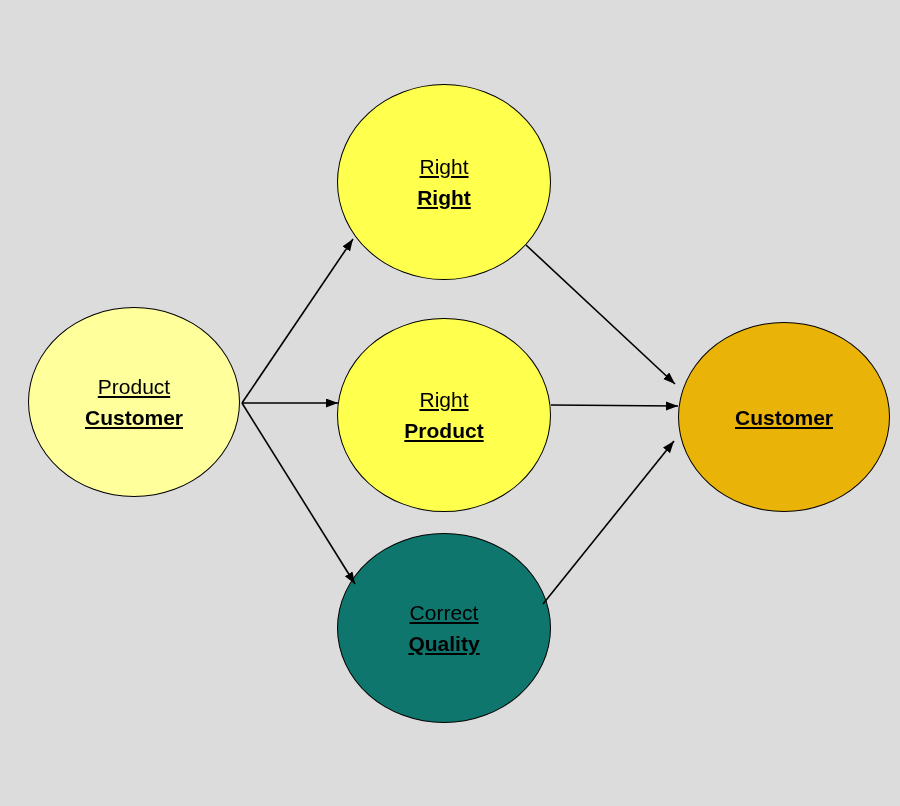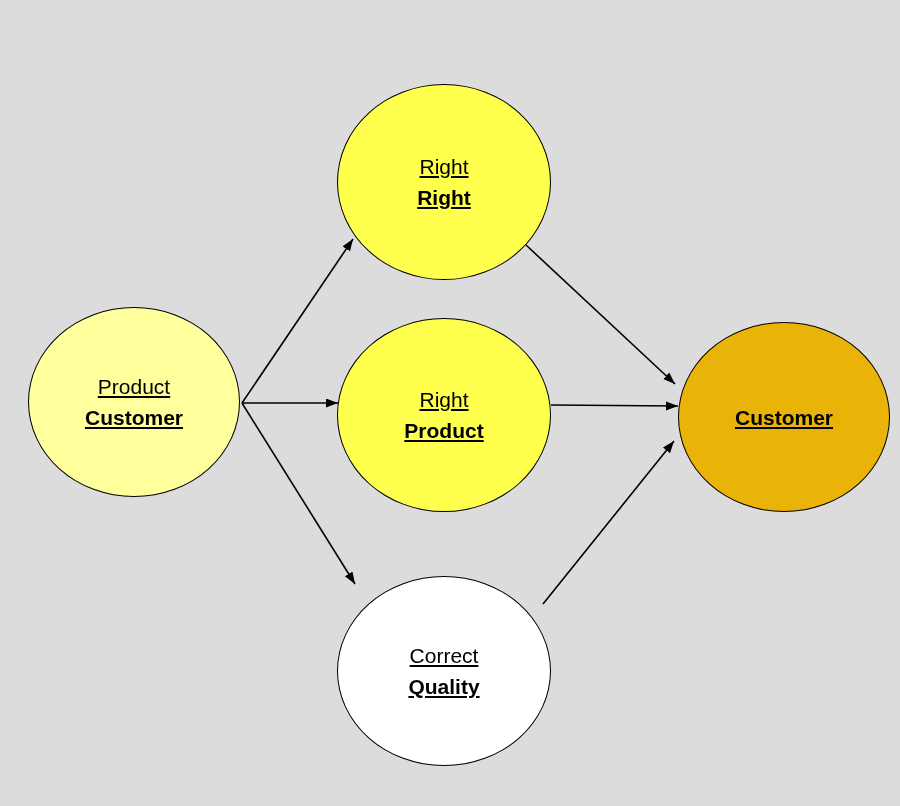--- a/index.html
+++ b/index.html
@@ -66,21 +66,21 @@
         <span class="node-line bold">Customer</span>
       </div>
       <div class="node" style="left: 337px; top: 84px; width: 214px; height: 196px; background: rgb(255, 255, 77); border-color: rgb(0, 0, 0);">
         <span class="node-line">Right</span>
         <span class="node-line bold">Right</span>
       </div>
       <div class="node" style="left: 337px; top: 318px; width: 214px; height: 194px; background: rgb(255, 255, 77); border-color: rgb(0, 0, 0);">
         <span class="node-line">Right</span>
         <span class="node-line bold">Product</span>
       </div>
-      <div class="node" style="left: 337px; top: 576px; width: 214px; height: 190px; background: #ffffff; border-color: rgb(0, 0, 0);">
+      <div class="node" style="left: 337px; top: 533px; width: 214px; height: 190px; background: #0f766e; border-color: rgb(0, 0, 0);">
         <span class="node-line">Correct</span>
         <span class="node-line bold">Quality</span>
       </div>
       <div class="node" style="left: 678px; top: 322px; width: 212px; height: 190px; background: #eab308; border-color: rgb(0, 0, 0);">
         <span class="node-line bold">Customer</span>
       </div>
     </div>
 </div>
 
 </body></html>

